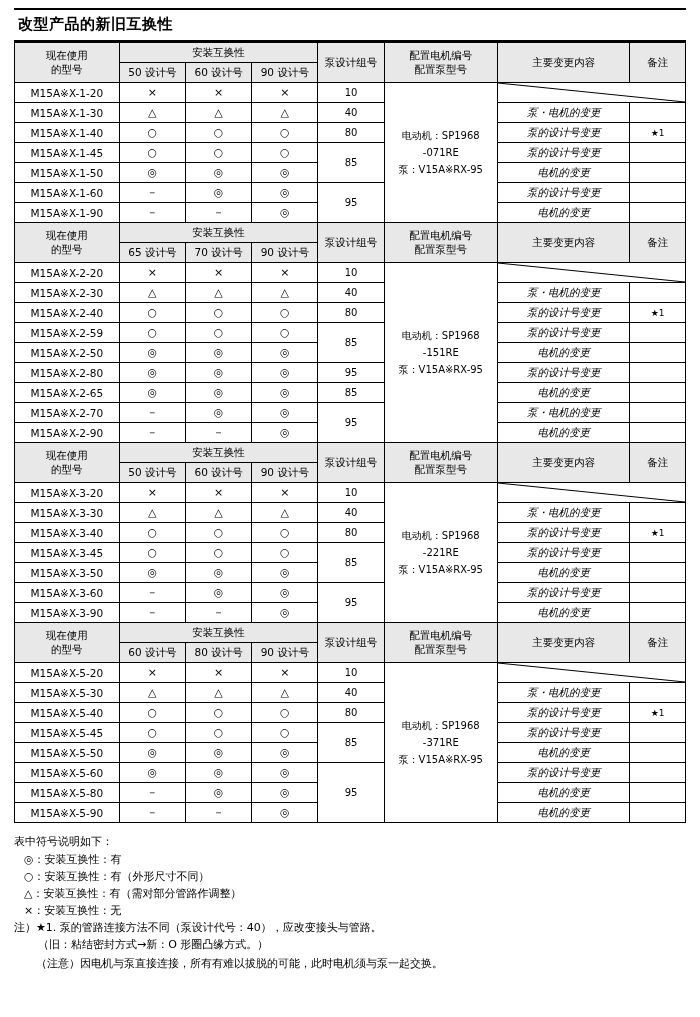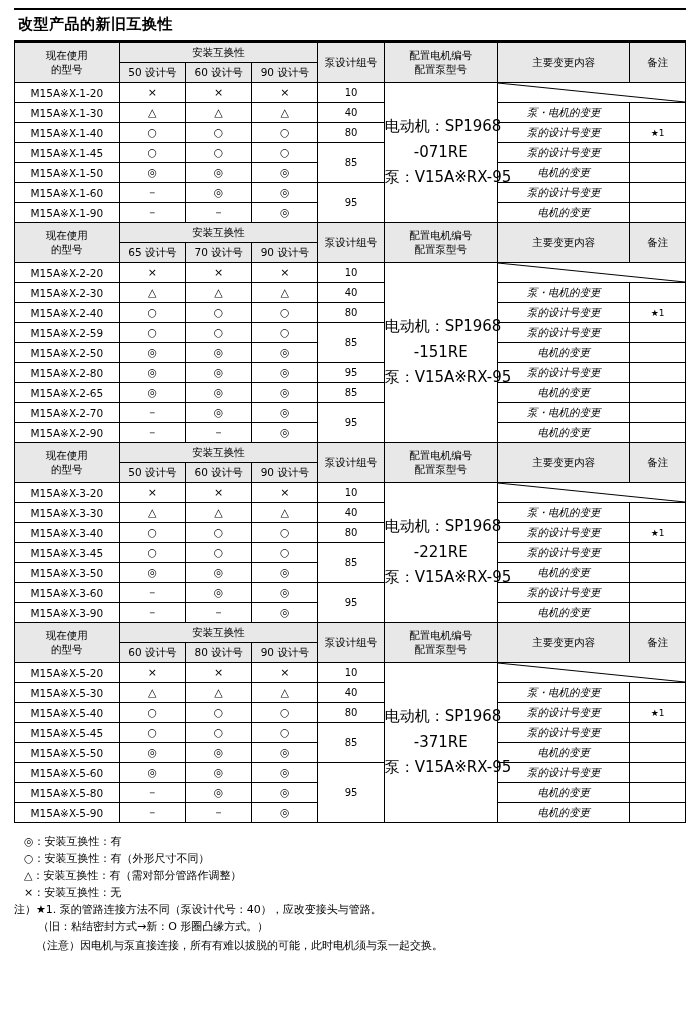--- a/index.html
+++ b/index.html
@@ -67,21 +67,21 @@
     font-size: 10.5px;
     white-space: nowrap;
   }
   .sym { font-size: 11px; }
   .change {
     font-size: 10.5px;
     white-space: nowrap;
     font-style: italic;
   }
   .motor-cell {
-    font-size: 15px;
+    font-size: 10px;
     line-height: 1.7;
     white-space: nowrap;
   }
   .note-cell { font-size: 10.5px; }
   .star { font-size: 9px; vertical-align: 1px; }
   .group-cell { font-size: 10px; }
   .diag {
     position: relative;
     overflow: hidden;
   }
@@ -557,20 +557,21 @@
       <td class="sym">－</td>
       <td class="sym">◎</td>
       <td class="change">电机的变更</td>
       <td class="note-cell"></td>
     </tr>
   </tbody>
       </table>
   </div>
 
   <div class="legend">
+    <div class="l-head">表中符号说明如下：</div>
     <div class="l-item">◎：安装互换性：有</div>
     <div class="l-item">○：安装互换性：有（外形尺寸不同）</div>
     <div class="l-item">△：安装互换性：有（需对部分管路作调整）</div>
     <div class="l-item">×：安装互换性：无</div>
     <div class="l-note">注）★1. 泵的管路连接方法不同（泵设计代号：40），应改变接头与管路。</div>
     <div class="l-sub">（旧：粘结密封方式→新：O 形圈凸缘方式。）</div>
     <div class="l-caution">（注意）因电机与泵直接连接，所有有难以拔脱的可能，此时电机须与泵一起交换。</div>
   </div>
 
 </div>

